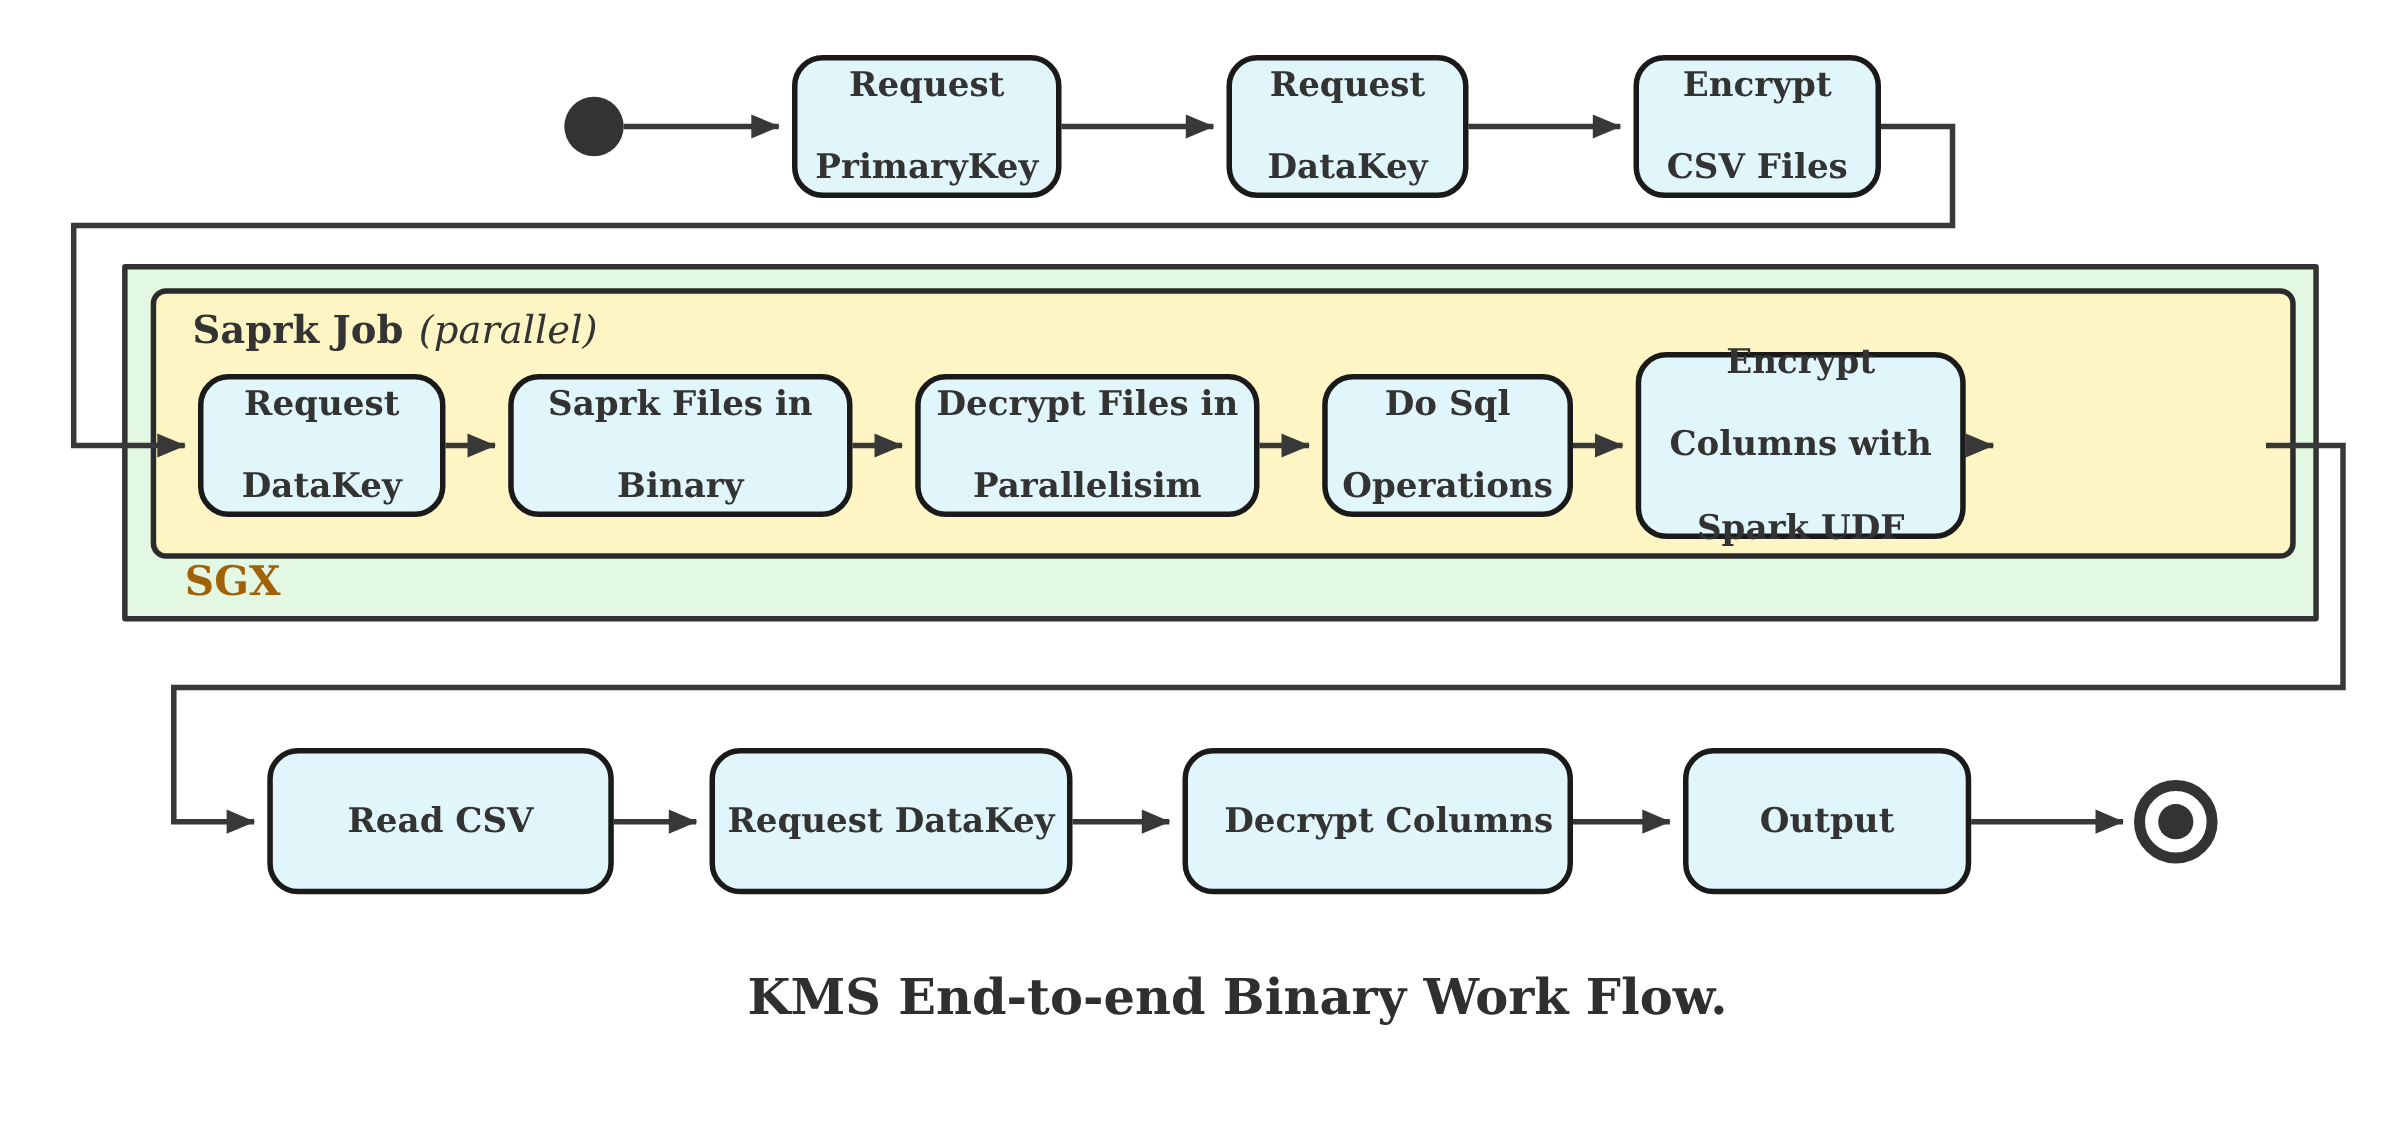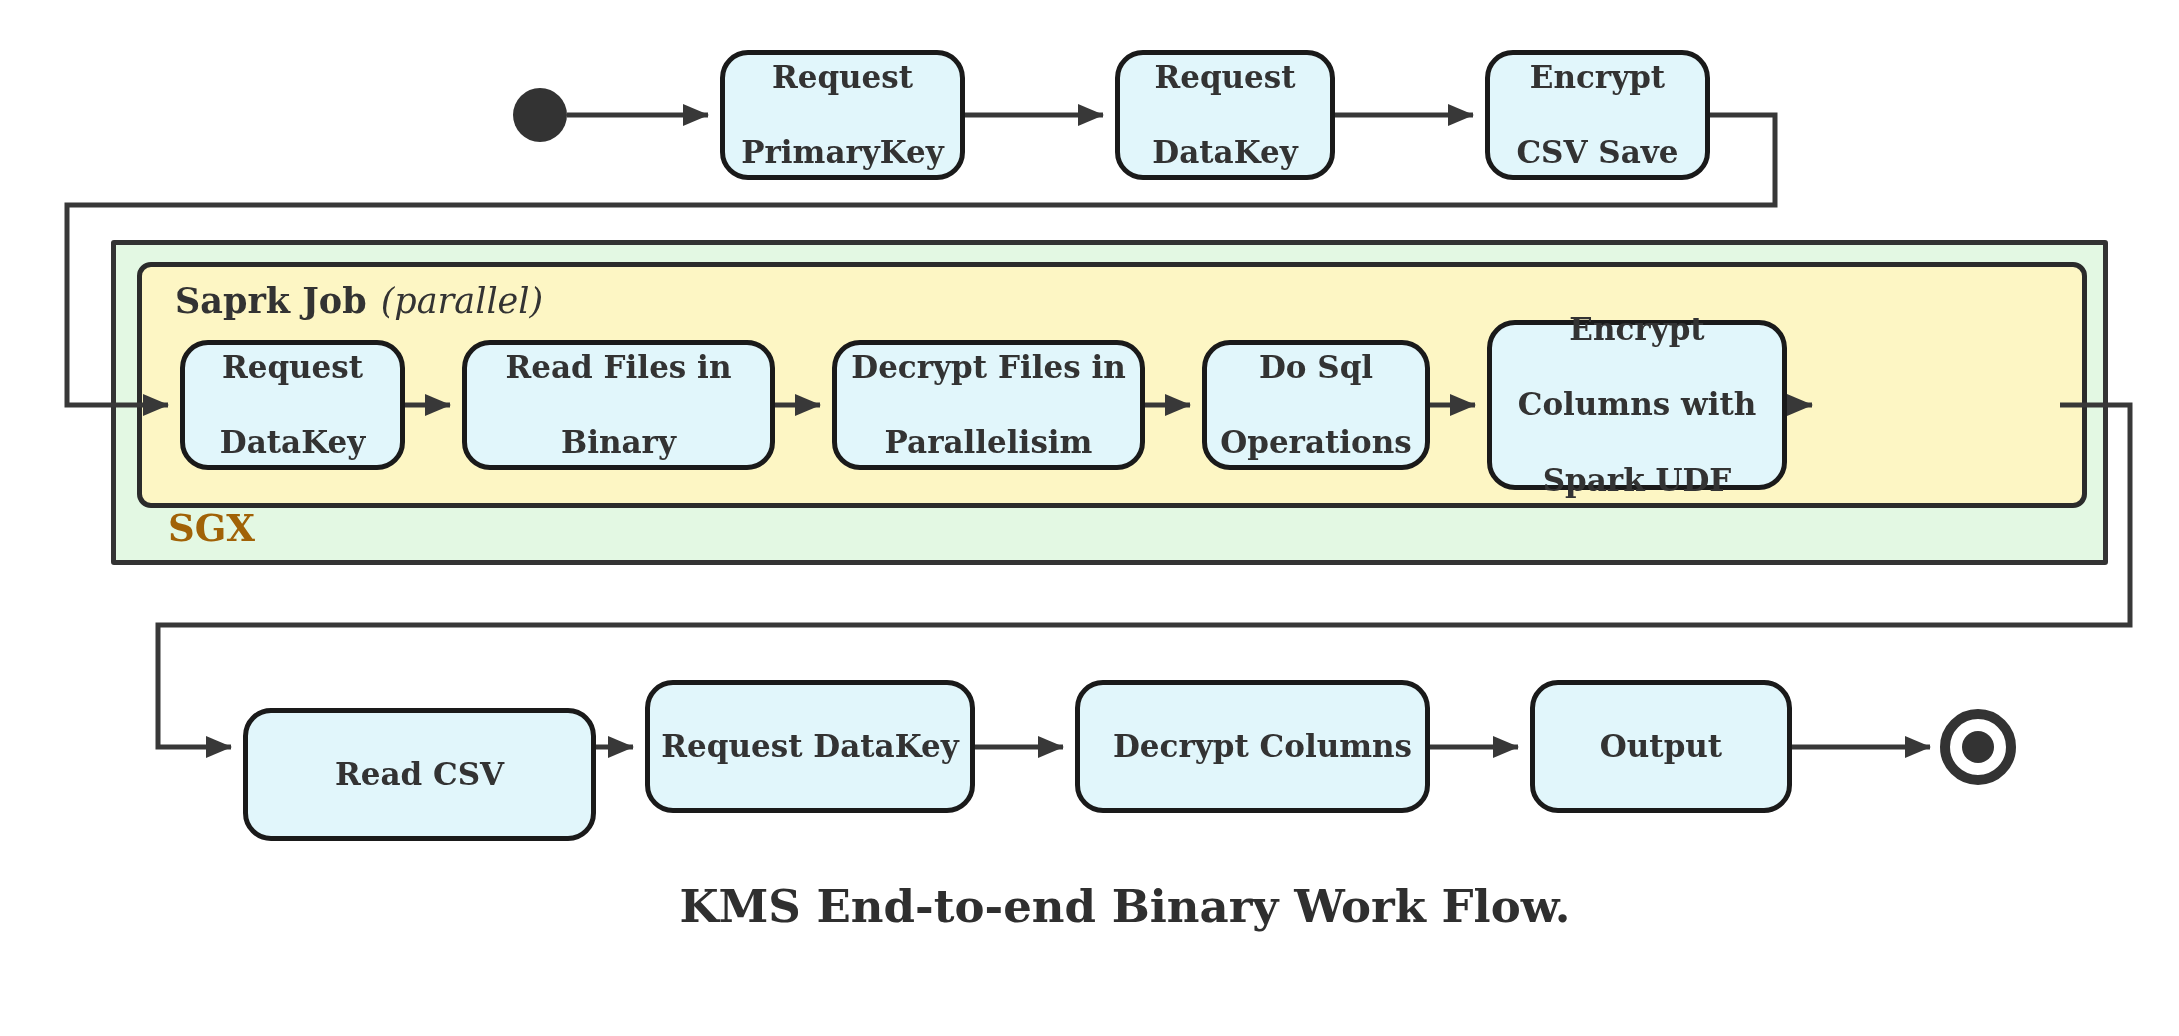--- a/index.html
+++ b/index.html
@@ -46,21 +46,21 @@
   .node span{display:block;}
   .n-req-pk{left:720px;top:50px;width:245px;height:130px;}
   .n-req-dk-top{left:1115px;top:50px;width:220px;height:130px;}
   .n-enc-csv{left:1485px;top:50px;width:225px;height:130px;}
   .n-req-dk-sgx{left:180px;top:340px;width:225px;height:130px;}
   .n-read-files{left:462px;top:340px;width:313px;height:130px;}
   .n-dec-files{left:832px;top:340px;width:313px;height:130px;}
   .n-do-sql{left:1202px;top:340px;width:228px;height:130px;}
   .n-enc-cols{left:1487px;top:320px;width:300px;height:170px;}
   .n-save-csv{left:1822px;top:340px;width:238px;height:130px;}
-  .n-read-csv{left:243px;top:708px;width:353px;height:133px;}
+  .n-read-csv{left:243px;top:680px;width:315px;height:133px;}
   .n-req-dk-bot{left:645px;top:680px;width:330px;height:133px;}
   .n-dec-cols{left:1075px;top:680px;width:355px;height:133px;padding-left:20px;}
   .n-output{left:1530px;top:680px;width:262px;height:133px;}
   
   .caption{
     position:absolute;left:530px;top:880px;width:1190px;z-index:4;
     text-align:center;font-size:45px;font-weight:bold;color:#2f2f2f;
   }
 </style>
 </head>
@@ -108,28 +108,28 @@
   <div class="node n-req-pk">
     <span>Request</span>
     <span>PrimaryKey</span>
   </div>
   <div class="node n-req-dk-top">
     <span>Request</span>
     <span>DataKey</span>
   </div>
   <div class="node n-enc-csv">
     <span>Encrypt</span>
-    <span>CSV Save</span>
+    <span>CSV Files</span>
   </div>
   <div class="node n-req-dk-sgx">
     <span>Request</span>
     <span>DataKey</span>
   </div>
   <div class="node n-read-files">
-    <span>Read Files in</span>
+    <span>Saprk Files in</span>
     <span>Binary</span>
   </div>
   <div class="node n-do-sql">
     <span>Do Sql</span>
     <span>Operations</span>
   </div>
   <div class="node n-dec-files">
     <span>Decrypt Files in</span>
     <span>Parallelisim</span>
   </div>

